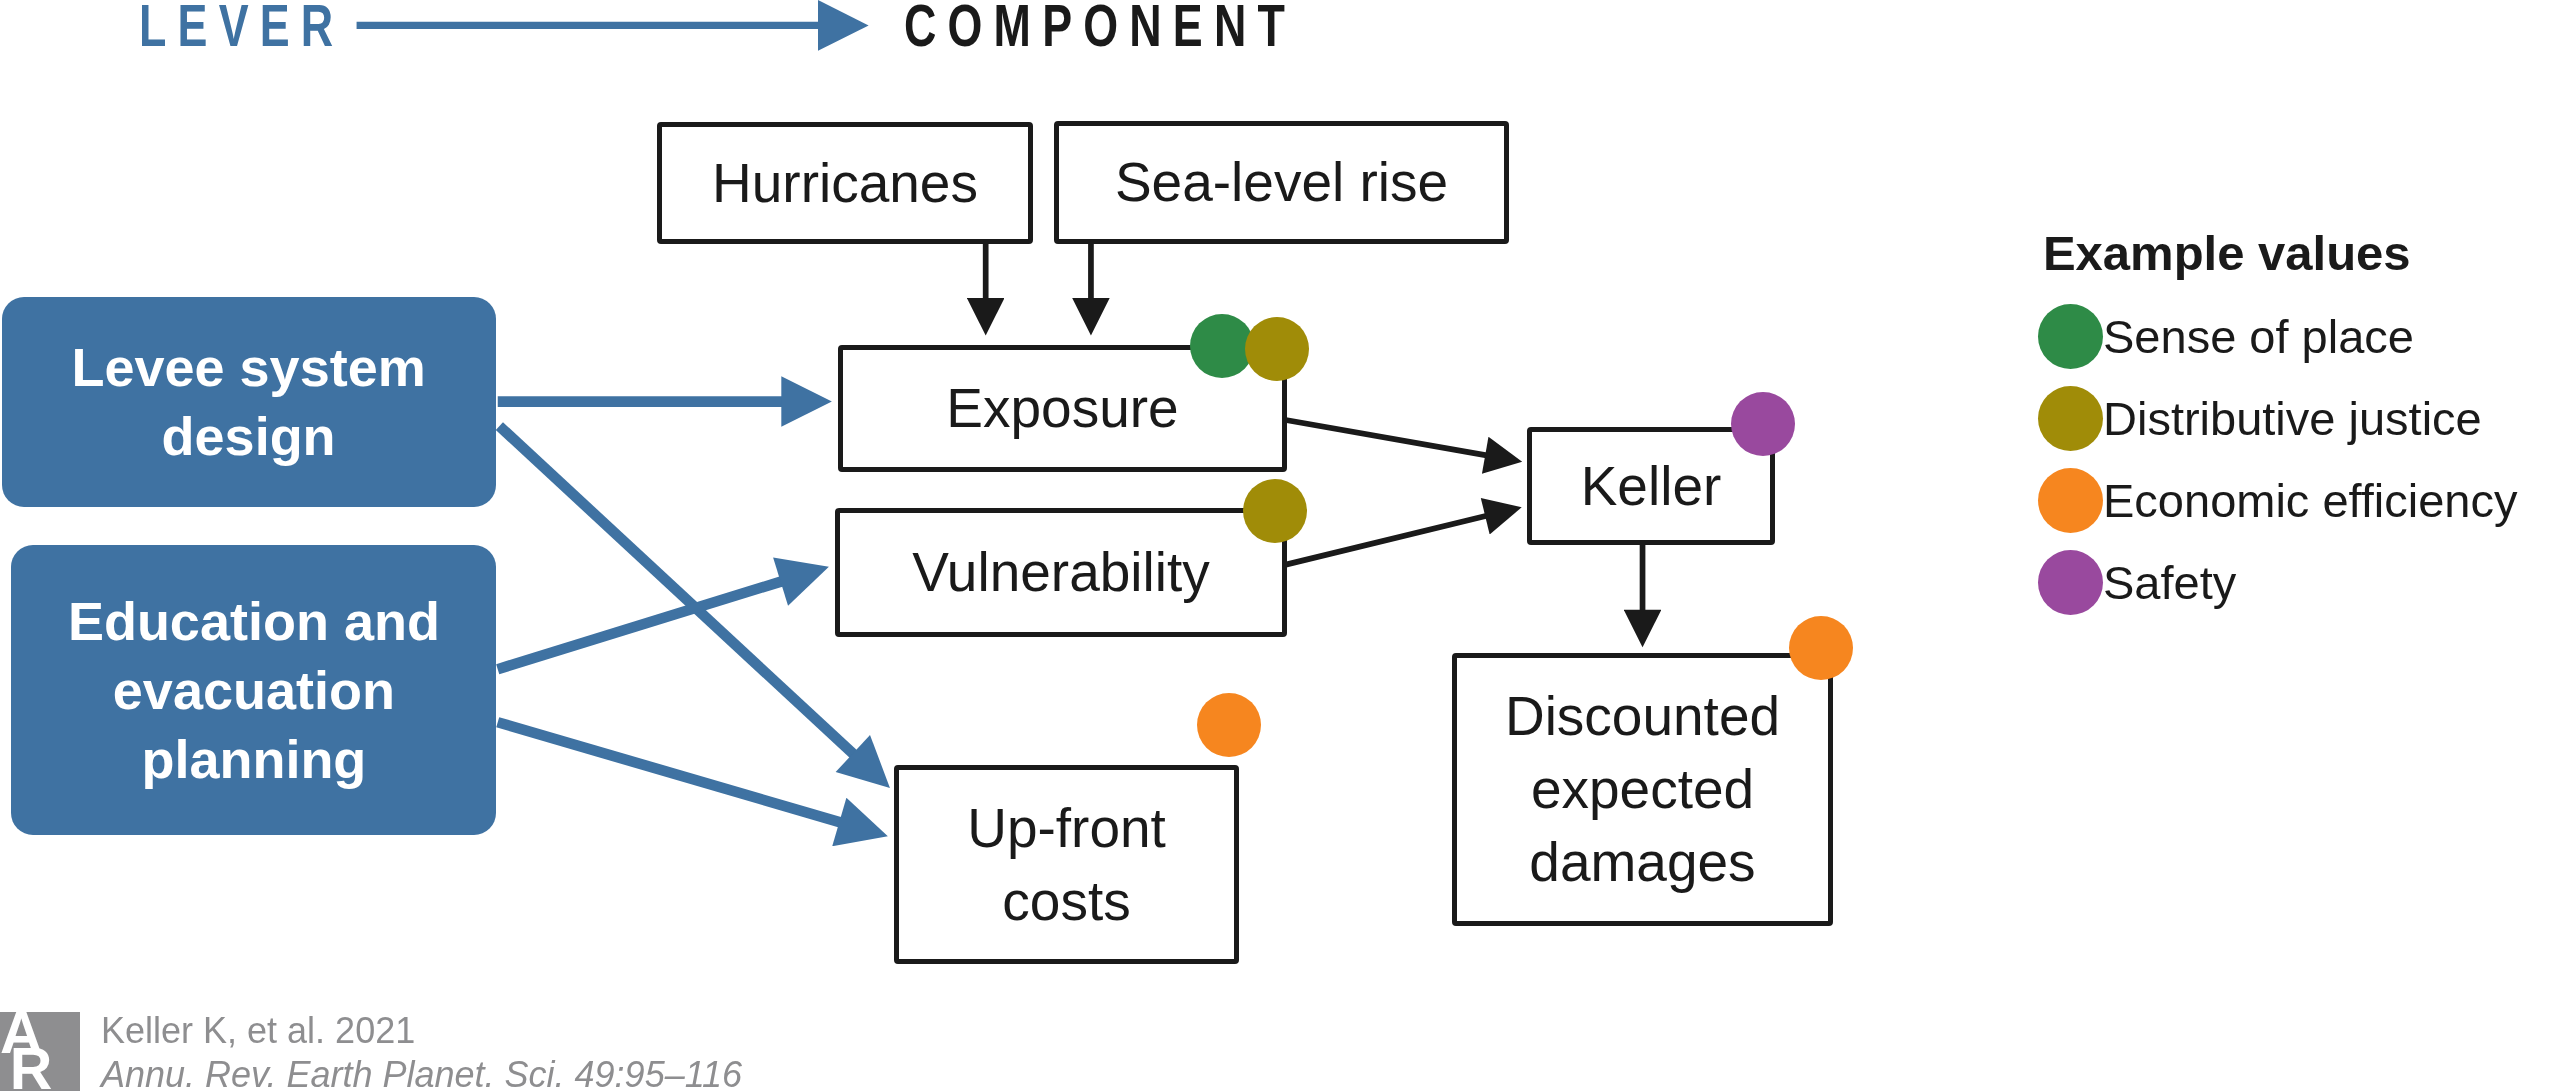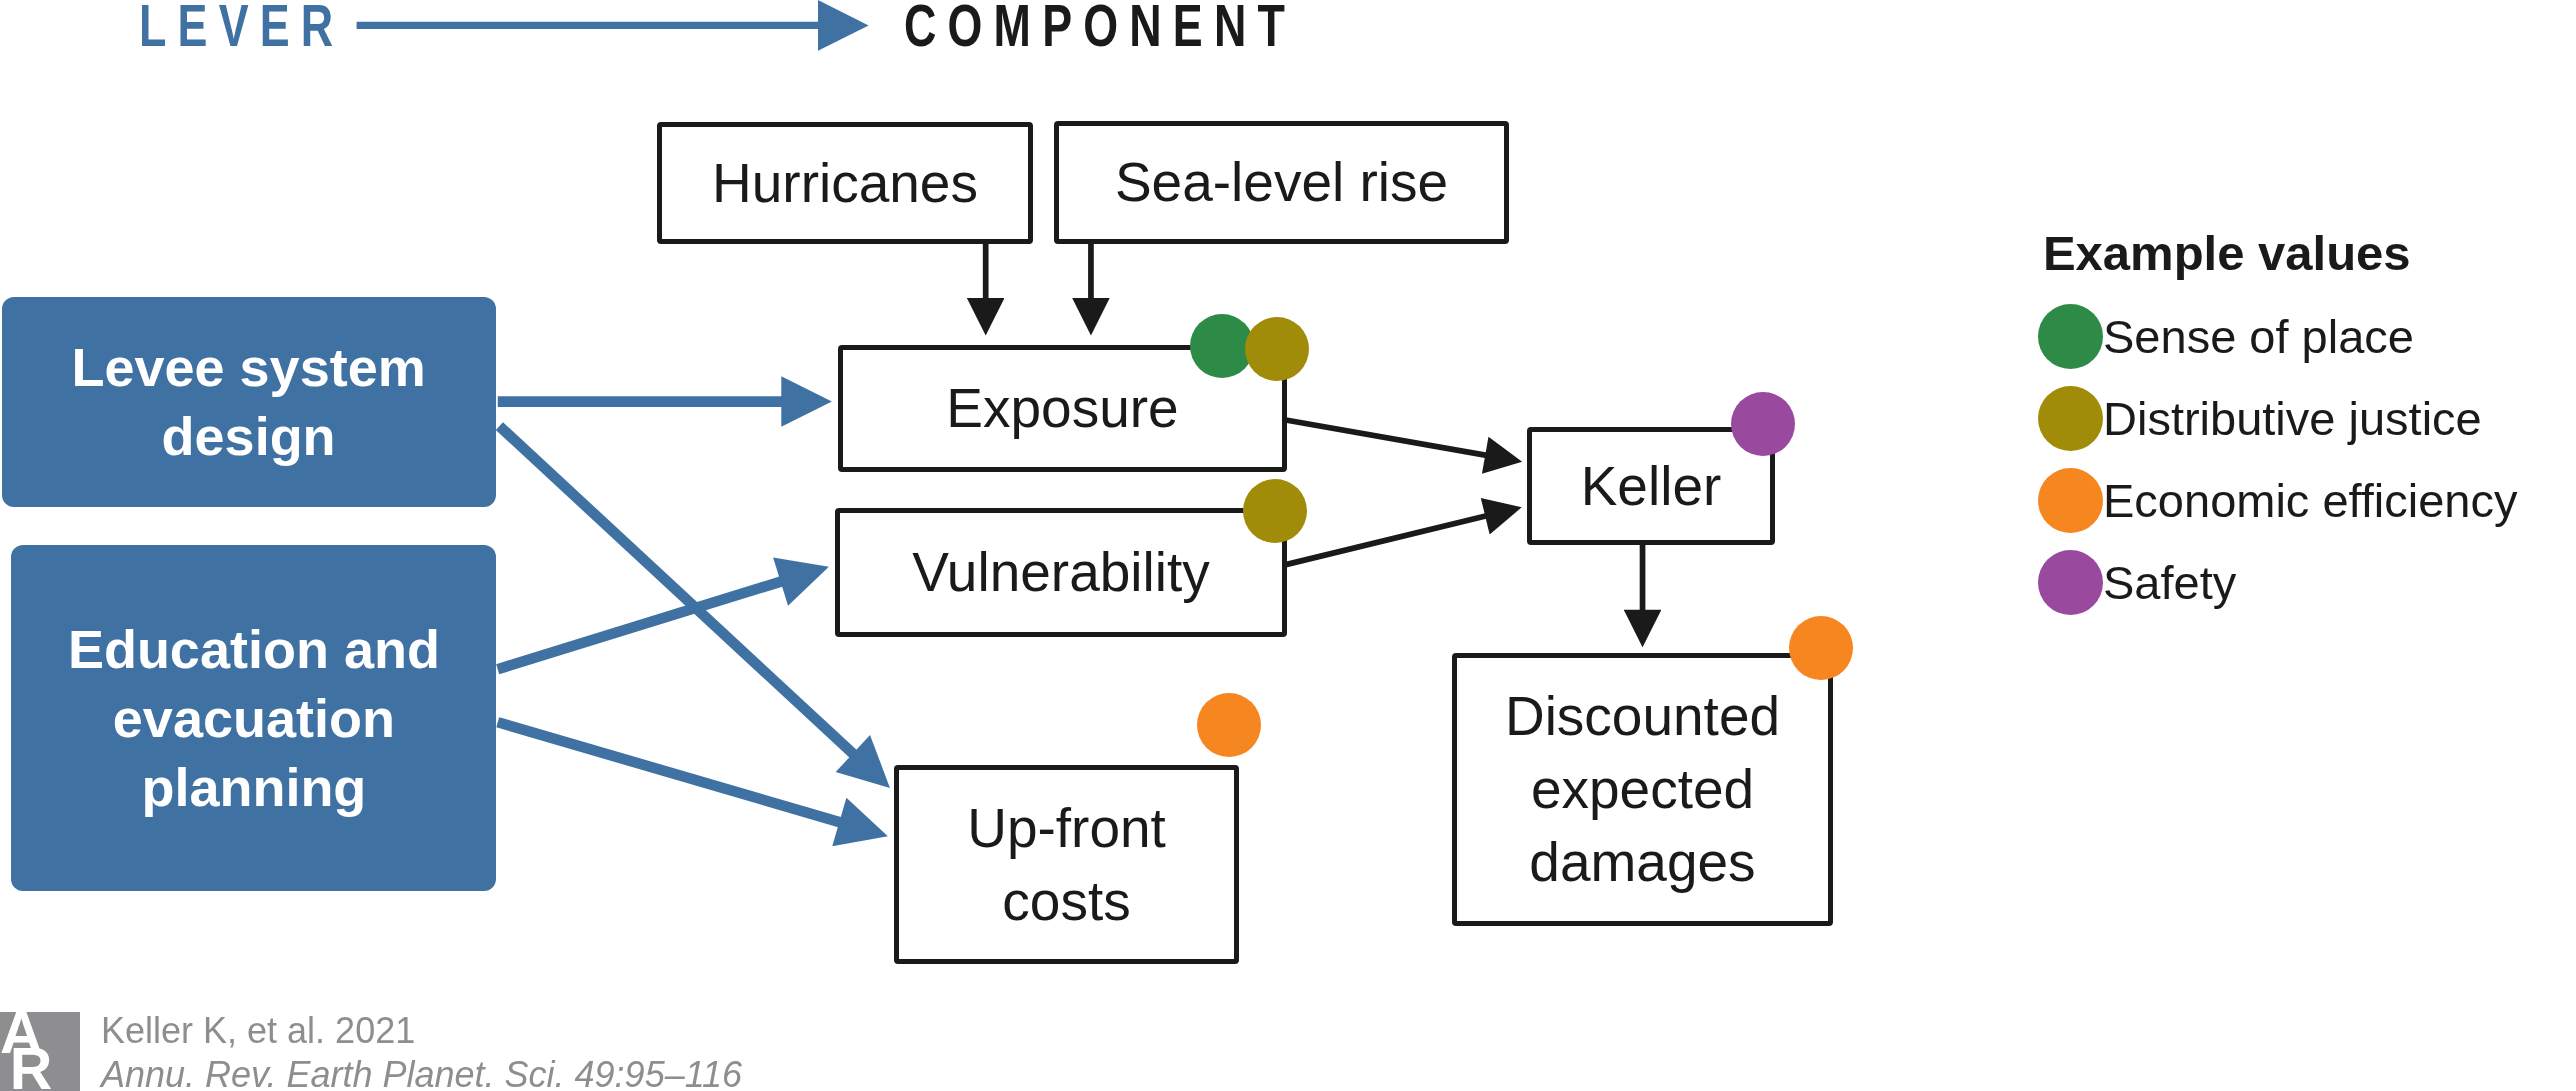--- a/index.html
+++ b/index.html
@@ -1,20 +1,20 @@
 <!DOCTYPE html>
 <html style="--blue: #3F72A2; --ink: #1a1a1a; --green: #2E8B47; --olive: #A08C08; --orange: #F6861F; --purple: #99499E; --gray: #8E8E90;font-size:13px"><head>
 <meta charset="utf-8">
 <style>
   html,body{margin:0;padding:0}
   #canvas{position:relative;width:2576px;height:1092px;background:#fff;font-family:Liberation Sans, sans-serif;overflow:hidden;color:#1a1a1a}
   svg.wires{position:absolute;left:0;top:0}
   .hdr{position:absolute;top:-8.2px;font-weight:bold;font-size:59px;letter-spacing:14.7px;transform:scaleX(.76);transform-origin:0 0;white-space:nowrap}
   .node{position:absolute;border:5.7px solid var(--ink);border-radius:4px;background:#fff;display:flex;align-items:center;justify-content:center;text-align:center;font-size:55px;line-height:73px;color:var(--ink);white-space:pre-line}
-  .lever{position:absolute;border-radius:12px;background:var(--blue);display:flex;align-items:center;justify-content:center;text-align:center;font-size:54px;font-weight:bold;color:#fff;white-space:pre-line;line-height:69px}
+  .lever{position:absolute;border-radius:22px;background:var(--blue);display:flex;align-items:center;justify-content:center;text-align:center;font-size:54px;font-weight:bold;color:#fff;white-space:pre-line;line-height:69px}
   .dot{position:absolute;width:64px;height:64px;border-radius:50%;z-index:5}
   .c-green{background:var(--green)} .c-olive{background:var(--olive)}
   .c-orange{background:var(--orange)} .c-purple{background:var(--purple)}
   .legend{position:absolute;left:2038px;top:225px}
   .legend-title{font-weight:bold;font-size:49px;margin:0 0 14.7px 4.9px}
   .legend-row{display:flex;align-items:center;height:82px}
   .legend-row .dot{position:static;flex:0 0 auto;width:65px;height:65px}
   .legend-label{font-size:47px;white-space:nowrap}
   .logo{position:absolute;left:0;top:1012px;width:80px;height:80px;background:var(--gray);overflow:hidden}
   .logo span{position:absolute;color:#fff;font-weight:bold;font-size:59px;line-height:59px}
@@ -51,21 +51,21 @@
     <line x1="1567" y1="513" x2="1822" y2="558" stroke="var(--ink)" stroke-width="7" marker-end="url(#mInk)"></line>
     <line x1="1567" y1="694" x2="1822" y2="632" stroke="var(--ink)" stroke-width="7" marker-end="url(#mInk)"></line>
     <line x1="2013" y1="656" x2="2013" y2="749" stroke="var(--ink)" stroke-width="7" marker-end="url(#mInk)"></line>
   </svg>
 
   <div class="hdr" style="left:139px;color:var(--blue)">LEVER</div>
   <div class="hdr" style="left:904px;color:var(--ink)">COMPONENT</div>
 
   <div class="lever" style="left:1.6px;top:297px;width:494px;height:210px">Levee system
 design</div>
-  <div class="lever" style="left:11.4px;top:545px;width:485px;height:346px">Education and
+  <div class="lever" style="left:11.4px;top:545px;width:485px;height:290px">Education and
 evacuation
 planning</div>
 
   <div class="node" style="left:657px;top:122px;width:366px;height:112px">Hurricanes</div>
   <div class="node" style="left:1054px;top:121px;width:445px;height:113px">Sea-level rise</div>
   <div class="node" style="left:838px;top:345px;width:439px;height:117px">Exposure</div>
   <div class="node" style="left:835px;top:508px;width:442px;height:119px">Vulnerability</div>
   <div class="node" style="left:894px;top:765px;width:335px;height:189px">Up-front
 costs</div>
   <div class="node" style="left:1527px;top:427px;width:238px;height:108px">Keller</div>

